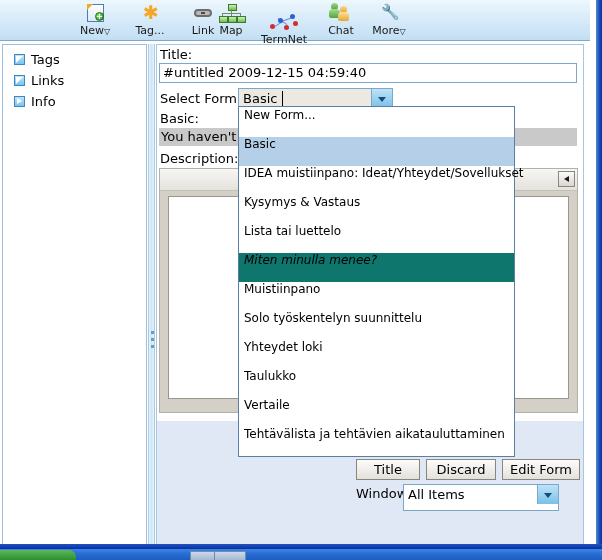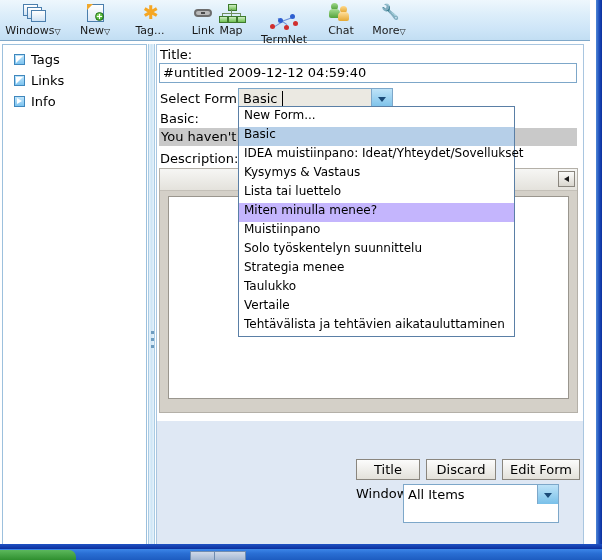--- a/index.html
+++ b/index.html
@@ -377,21 +377,21 @@
   }
   #folder-label {
     position: absolute;
     left: 199px; top: 441px;
     font-size: 13px; color: #000;
     font-family: "DejaVu Sans", sans-serif;
   }
   #folder-combo {
     position: absolute;
     left: 246px; top: 439px;
-    width: 156px; height: 39px;
+    width: 156px; height: 27px;
     border: 1px solid #7da7c9;
     background: #ffffff;
     box-sizing: border-box;
   }
   #folder-combo .val {
     position: absolute;
     left: 4px; top: 2px;
     font-size: 13px; color: #000;
     font-family: "DejaVu Sans", sans-serif;
   }
@@ -417,49 +417,39 @@
     position: absolute;
     left: 238px; top: 106px;
     width: 277px;
     background: #ffffff;
     border: 1px solid #5a7fa6;
     box-sizing: border-box;
     z-index: 50;
     padding: 1px 0 0 0;
   }
   .dd-item {
-    height: 19px;
+    height: 29px;
     line-height: 14.4px;
     font-size: 12px;
     color: #000;
     padding-left: 5px;
     white-space: nowrap;
     font-family: "DejaVu Sans", sans-serif;
     cursor: default;
   }
   .dd-item.selected { background: #b6cfe8; }
-  .dd-item.hovered  { background: #c4b5fd; }
+  .dd-item.hovered  { background: #0f766e; font-style: italic; }
 </style>
 </head>
 <body>
 
 <div id="app-window">
 
   <div id="toolbar">
 
-    <div class="tb-item" style="left:2px;">
-      <div class="tb-ico">
-        <div class="ic-windows">
-          <div class="win-sq" style="left:3px;  top:2px;"></div>
-          <div class="win-sq" style="left:7px;  top:5px;"></div>
-          <div class="win-sq" style="left:11px; top:8px;"></div>
-        </div>
-      </div>
-      <div class="tb-label"><span>Windows</span><span class="tb-caret">▽</span></div>
-    </div>
 
     <div class="tb-item" style="left:64px;">
       <div class="tb-ico">
         <div class="ic-new">
           <div class="new-page"></div>
           <div class="new-fold"></div>
           <div class="new-plus"></div>
         </div>
       </div>
       <div class="tb-label"><span>New</span><span class="tb-caret">▽</span></div>
@@ -561,21 +551,21 @@
     <div class="grip-dot" style="top:287px;"></div>
     <div class="grip-dot" style="top:294px;"></div>
     <div class="grip-dot" style="top:301px;"></div>
   </div>
 
   <div id="main">
 
     <div id="form-area">
 
       <div class="fld-label" style="left:3px; top:2px;">Title:</div>
-      <div id="title-input">#untitled 2009-12-12 04:59:40</div>
+      <div id="title-input">#untitled 2009-12-15 04:59:40</div>
 
       <div class="fld-label" style="left:3px; top:46px;">Select Form:</div>
       <div id="form-combo">
         <span class="val">Basic</span>
         <span class="caret-cursor"></span>
         <span class="combo-btn"></span>
       </div>
 
       <div class="fld-label" style="left:3px; top:66px;">Basic:</div>
       <div id="quotes-bar">You haven't l</div>
@@ -603,21 +593,21 @@
 
   <div id="dropdown-popup">
       <div class="dd-item">New Form...</div>
       <div class="dd-item selected">Basic</div>
       <div class="dd-item">IDEA muistiinpano: Ideat/Yhteydet/Sovellukset</div>
       <div class="dd-item">Kysymys &amp; Vastaus</div>
       <div class="dd-item">Lista tai luettelo</div>
       <div class="dd-item hovered">Miten minulla menee?</div>
       <div class="dd-item">Muistiinpano</div>
       <div class="dd-item">Solo työskentelyn suunnittelu</div>
-      <div class="dd-item">Strategia menee</div>
+      <div class="dd-item">Yhteydet loki</div>
       <div class="dd-item">Taulukko</div>
       <div class="dd-item">Vertaile</div>
       <div class="dd-item">Tehtävälista ja tehtävien aikatauluttaminen</div>
     </div>
 
   <div class="win-border-right"></div>
   <div class="win-border-bottom"></div>
   <div class="taskbar-sliver">
     <div class="taskbar-start"></div>
     <div class="taskbar-btn" style="left:190px; width:52px;"></div>

